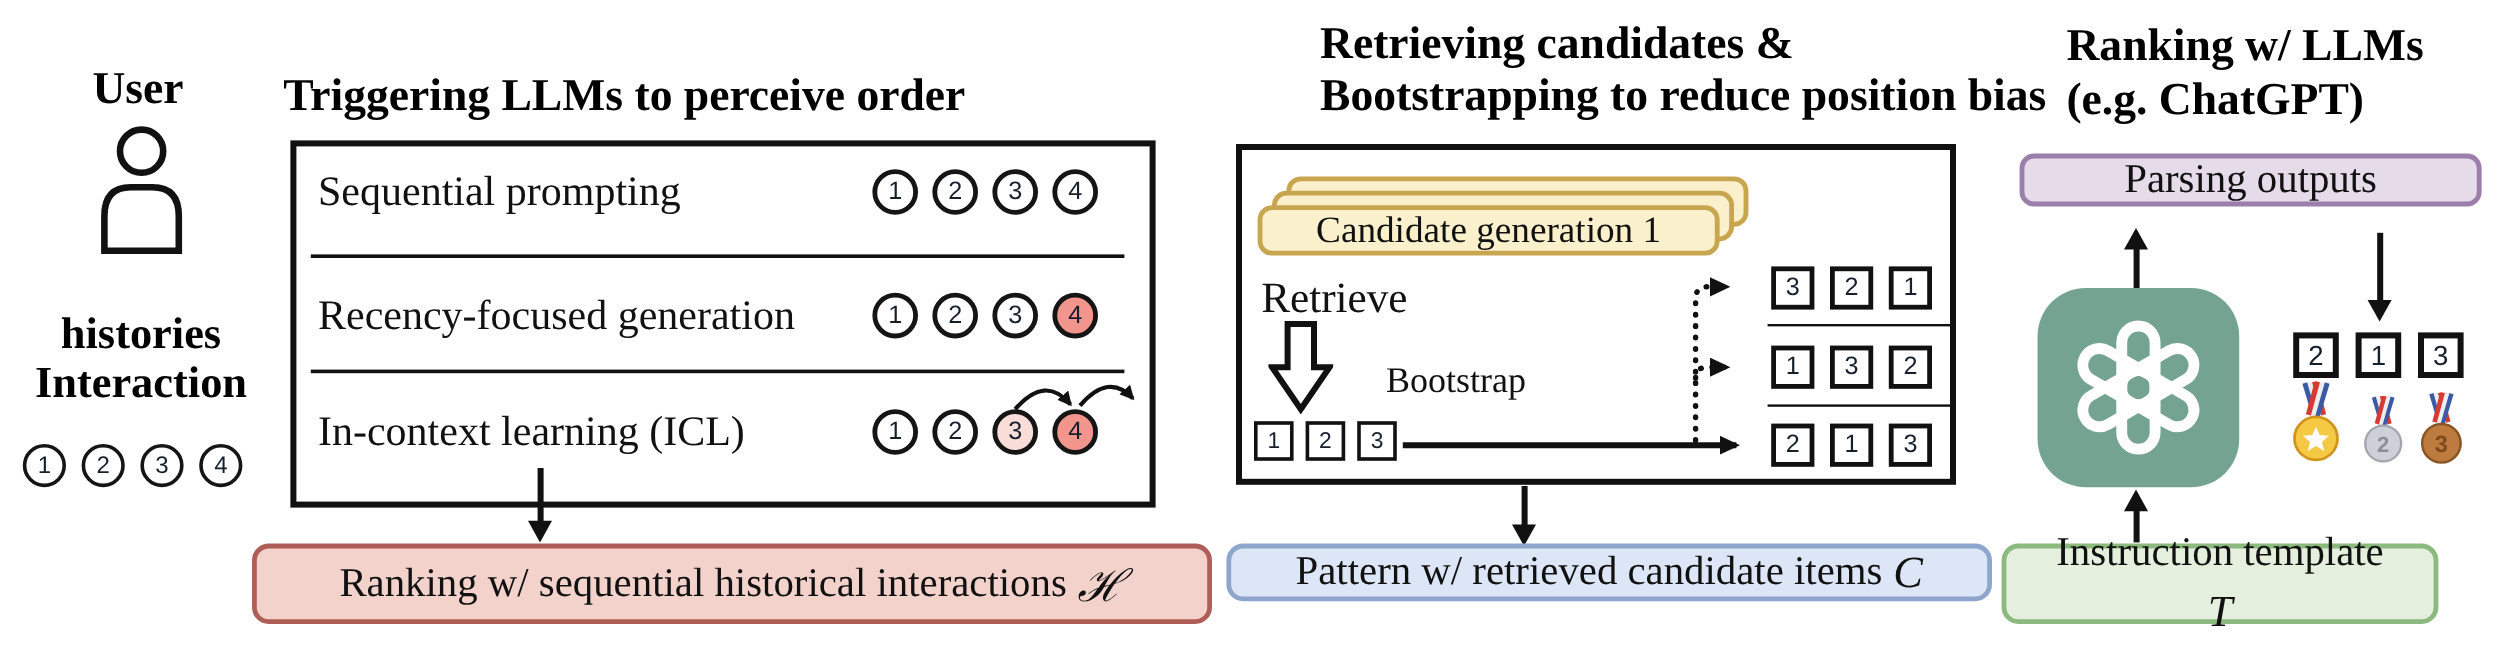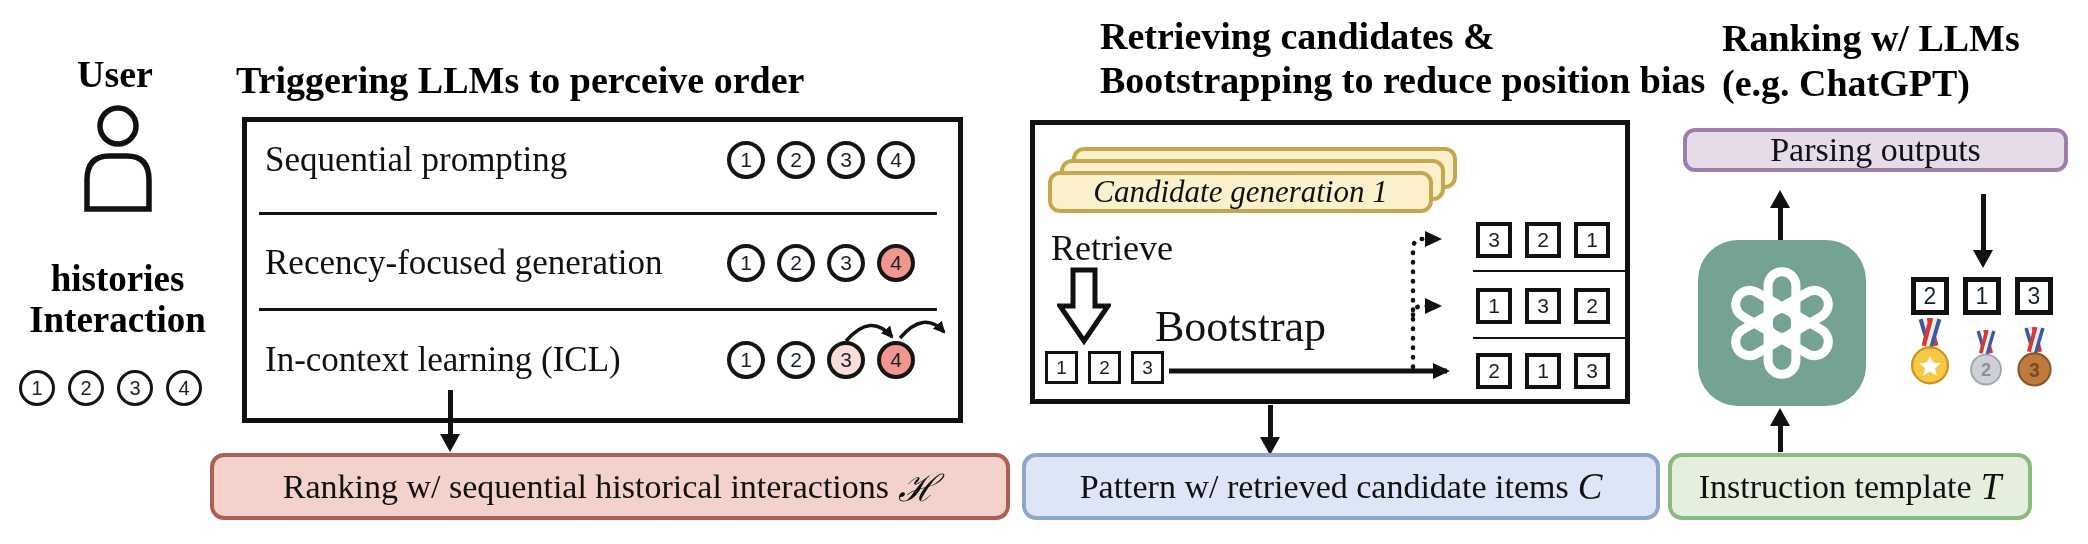--- a/index.html
+++ b/index.html
@@ -29,21 +29,21 @@
   .pill .sym{font-style:italic;font-size:37px;}
   
   .shaft-v{position:absolute;width:5px;background:#111;}
   .head-down{position:absolute;width:0;height:0;border-left:10px solid transparent;
              border-right:10px solid transparent;border-top:18px solid #111;}
   .head-up{position:absolute;width:0;height:0;border-left:10px solid transparent;
            border-right:10px solid transparent;border-bottom:18px solid #111;}
   
   .card{position:absolute;box-sizing:border-box;width:385px;height:42px;border:4px solid;
         border-radius:12px;display:flex;align-items:center;justify-content:center;
-        font-size:31px;white-space:nowrap;font-style:italic;}
+        font-size:31px;white-space:nowrap;}
   .logo-tile{position:absolute;border-radius:40px;display:flex;align-items:center;justify-content:center;}
 </style>
 </head>
 <body>
 
 <div class="canvas">
 
   <div class="abs title" style="left:55px;top:52px;width:120px;text-align:center;">User</div>
 
   <svg class="abs" style="left:78px;top:100px;" width="80" height="112" viewBox="0 0 80 112">
@@ -125,21 +125,21 @@
     <svg class="abs" style="left:22px;top:142px;" width="54" height="78" viewBox="0 0 54 78">
       <path d="M16 3 H38 V39 H51 L27 74 L3 39 H16 Z" fill="#fff" stroke="#111" stroke-width="5"></path>
     </svg>
 
     <div class="cgroup" style="left:10px;top:226px;gap:10px;">
       <span class="sq src">1</span>
       <span class="sq src">2</span>
       <span class="sq src">3</span>
     </div>
 
-    <div class="abs label" style="left:120px;top:176px;font-size:44px;">Bootstrap</div>
+    <div class="abs label" style="left:120px;top:176px;font-size:30px;">Bootstrap</div>
 
     <svg class="abs" style="left:0;top:0;" width="590" height="274" viewBox="0 0 590 274">
       <defs>
         <marker id="ahb" markerUnits="userSpaceOnUse" markerWidth="20" markerHeight="18" refX="14" refY="8" orient="auto">
           <path d="M0 0 L17 8 L0 16 Z" fill="#111"></path>
         </marker>
       </defs>
       <path d="M134 246 H412" fill="none" stroke="#111" stroke-width="5" marker-end="url(#ahb)"></path>
       <path d="M378 242 V124 Q378 114 388 114 H404" fill="none" stroke="#111" stroke-width="4.5" stroke-dasharray="0.5 9" stroke-linecap="round" marker-end="url(#ahb)"></path>
       <path d="M378 190 Q378 181 388 181 H404" fill="none" stroke="#111" stroke-width="4.5" stroke-dasharray="0.5 9" stroke-linecap="round" marker-end="url(#ahb)"></path>
@@ -241,23 +241,23 @@
     </g>
     <circle cx="20" cy="41" r="15.5" fill="#BE7B40" stroke="#8C5524" stroke-width="2"></circle>
     <text x="20" y="48" text-anchor="middle" font-family="Liberation Sans, sans-serif" font-size="19" font-weight="bold" fill="#7C4A1C">3</text>
   </svg>
 
   <div class="pill" style="left: 210px; top: 453px; width: 800px; height: 67px; background: rgb(242, 210, 203); border-color: rgb(174, 94, 86);">
     <span>Ranking w/ sequential historical interactions</span>
     <span class="sym">ℋ</span>
   </div>
 
-  <div class="pill" style="left: 1022px; top: 453px; width: 638px; height: 67px; background: rgb(220, 230, 246); border-color: rgb(143, 166, 204);">
+  <div class="pill" style="left: 1022px; top: 453px; width: 638px; height: 48px; background: rgb(220, 230, 246); border-color: rgb(143, 166, 204);">
     <span>Pattern w/ retrieved candidate items</span>
     <span class="sym">C</span>
   </div>
 
-  <div class="pill" style="left: 1668px; top: 453px; width: 364px; height: 67px; background: rgb(229, 239, 222); border-color: rgb(140, 186, 126);">
+  <div class="pill" style="left: 1668px; top: 453px; width: 364px; height: 67px; background: rgb(229, 239, 222); border-color: rgb(140, 186, 126); flex-direction: column;">
     <span>Instruction template</span>
     <span class="sym">T</span>
   </div>
 
 </div>
 
 </body></html>

